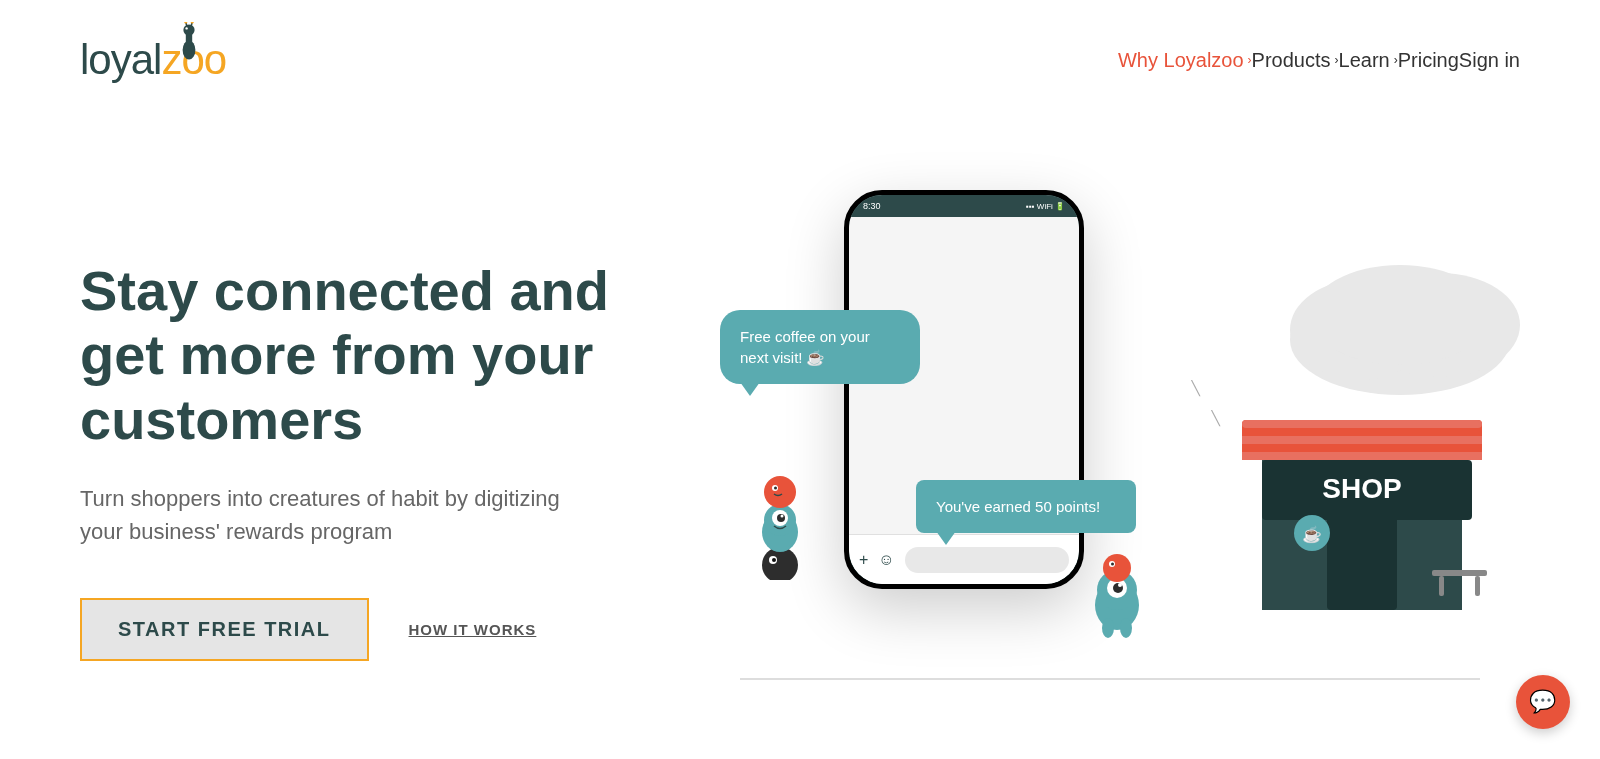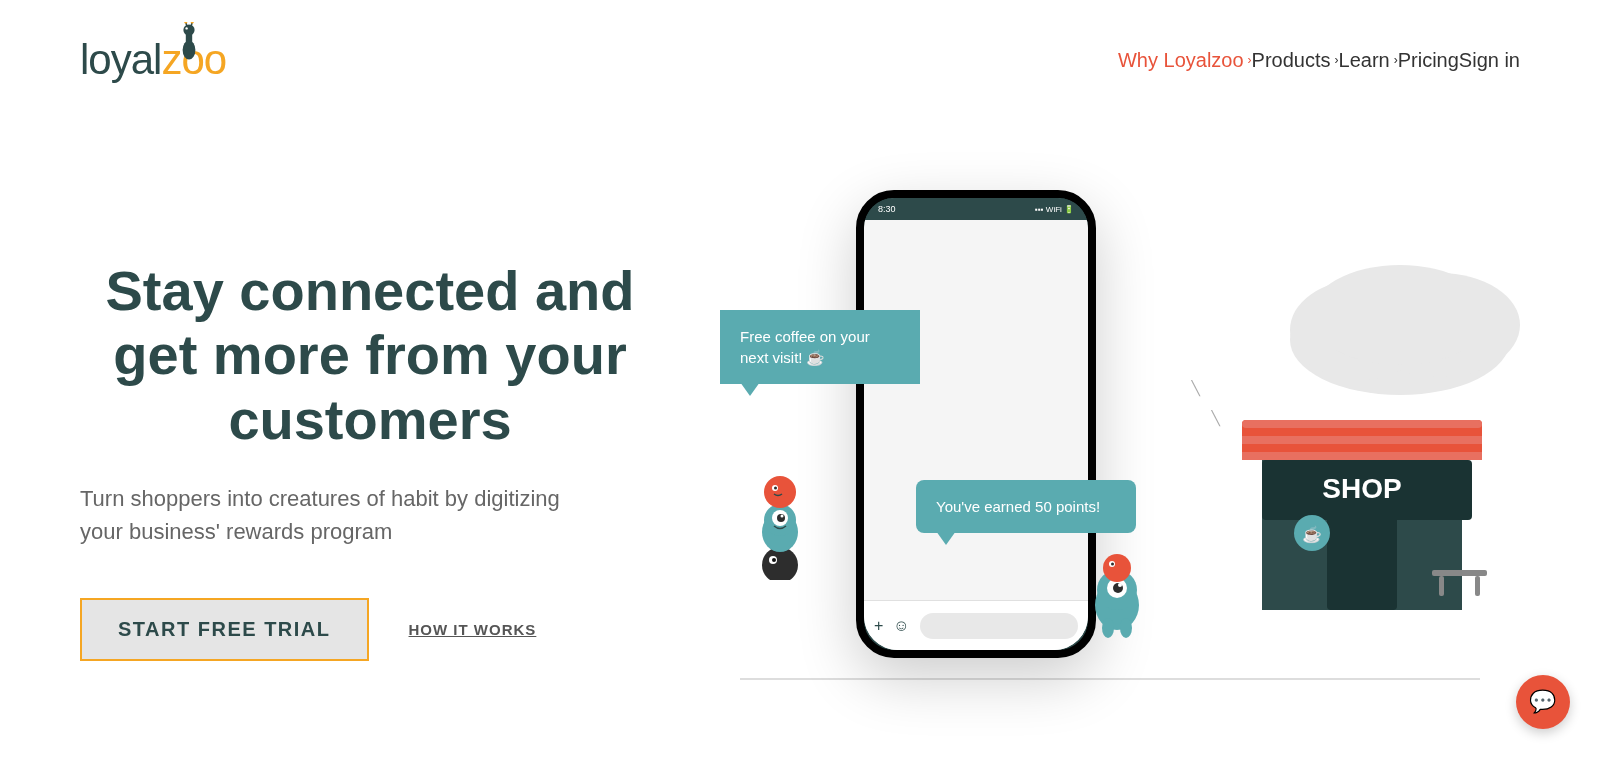--- a/index.html
+++ b/index.html
@@ -70,21 +70,20 @@
       flex: 0 0 580px;
       z-index: 2;
     }
 
     .hero-title {
       font-size: 56px;
       font-weight: 800;
       color: #2d4a4a;
       line-height: 1.15;
       margin-bottom: 30px;
-      text-align: center;
     }
 
     .hero-subtitle {
       font-size: 22px;
       color: #666;
       line-height: 1.5;
       margin-bottom: 50px;
       max-width: 500px;
     }
 
@@ -124,27 +123,27 @@
       position: relative;
       height: 560px;
       display: flex;
       align-items: center;
       justify-content: center;
     }
 
     
     .phone {
       position: absolute;
-      left: 196px;
+      left: 184px;
       top: 10px;
       width: 240px;
-      height: 468px;
+      height: 399px;
       background: #2d4a4a;
       border-radius: 38px;
-      border: 8px solid #000000;
+      border: 5px solid #000000;
       box-shadow: 0 20px 60px rgba(0,0,0,0.2);
       overflow: hidden;
       z-index: 3;
     }
     .phone-screen {
       background: #f0f0f0;
       width: 100%;
       height: 100%;
       border-radius: 34px;
       display: flex;
@@ -182,21 +181,21 @@
     
     .chat-bubble-1 {
       position: absolute;
       left: 60px;
       top: 130px;
       background: #5aabb0;
       color: white;
       font-size: 15px;
       font-weight: 500;
       padding: 16px 20px;
-      border-radius: 0;
+      border-radius: 20px;
       width: 200px;
       z-index: 5;
       line-height: 1.4;
     }
     .chat-bubble-1::after {
       content: '';
       position: absolute;
       bottom: -12px;
       left: 20px;
       width: 0;

